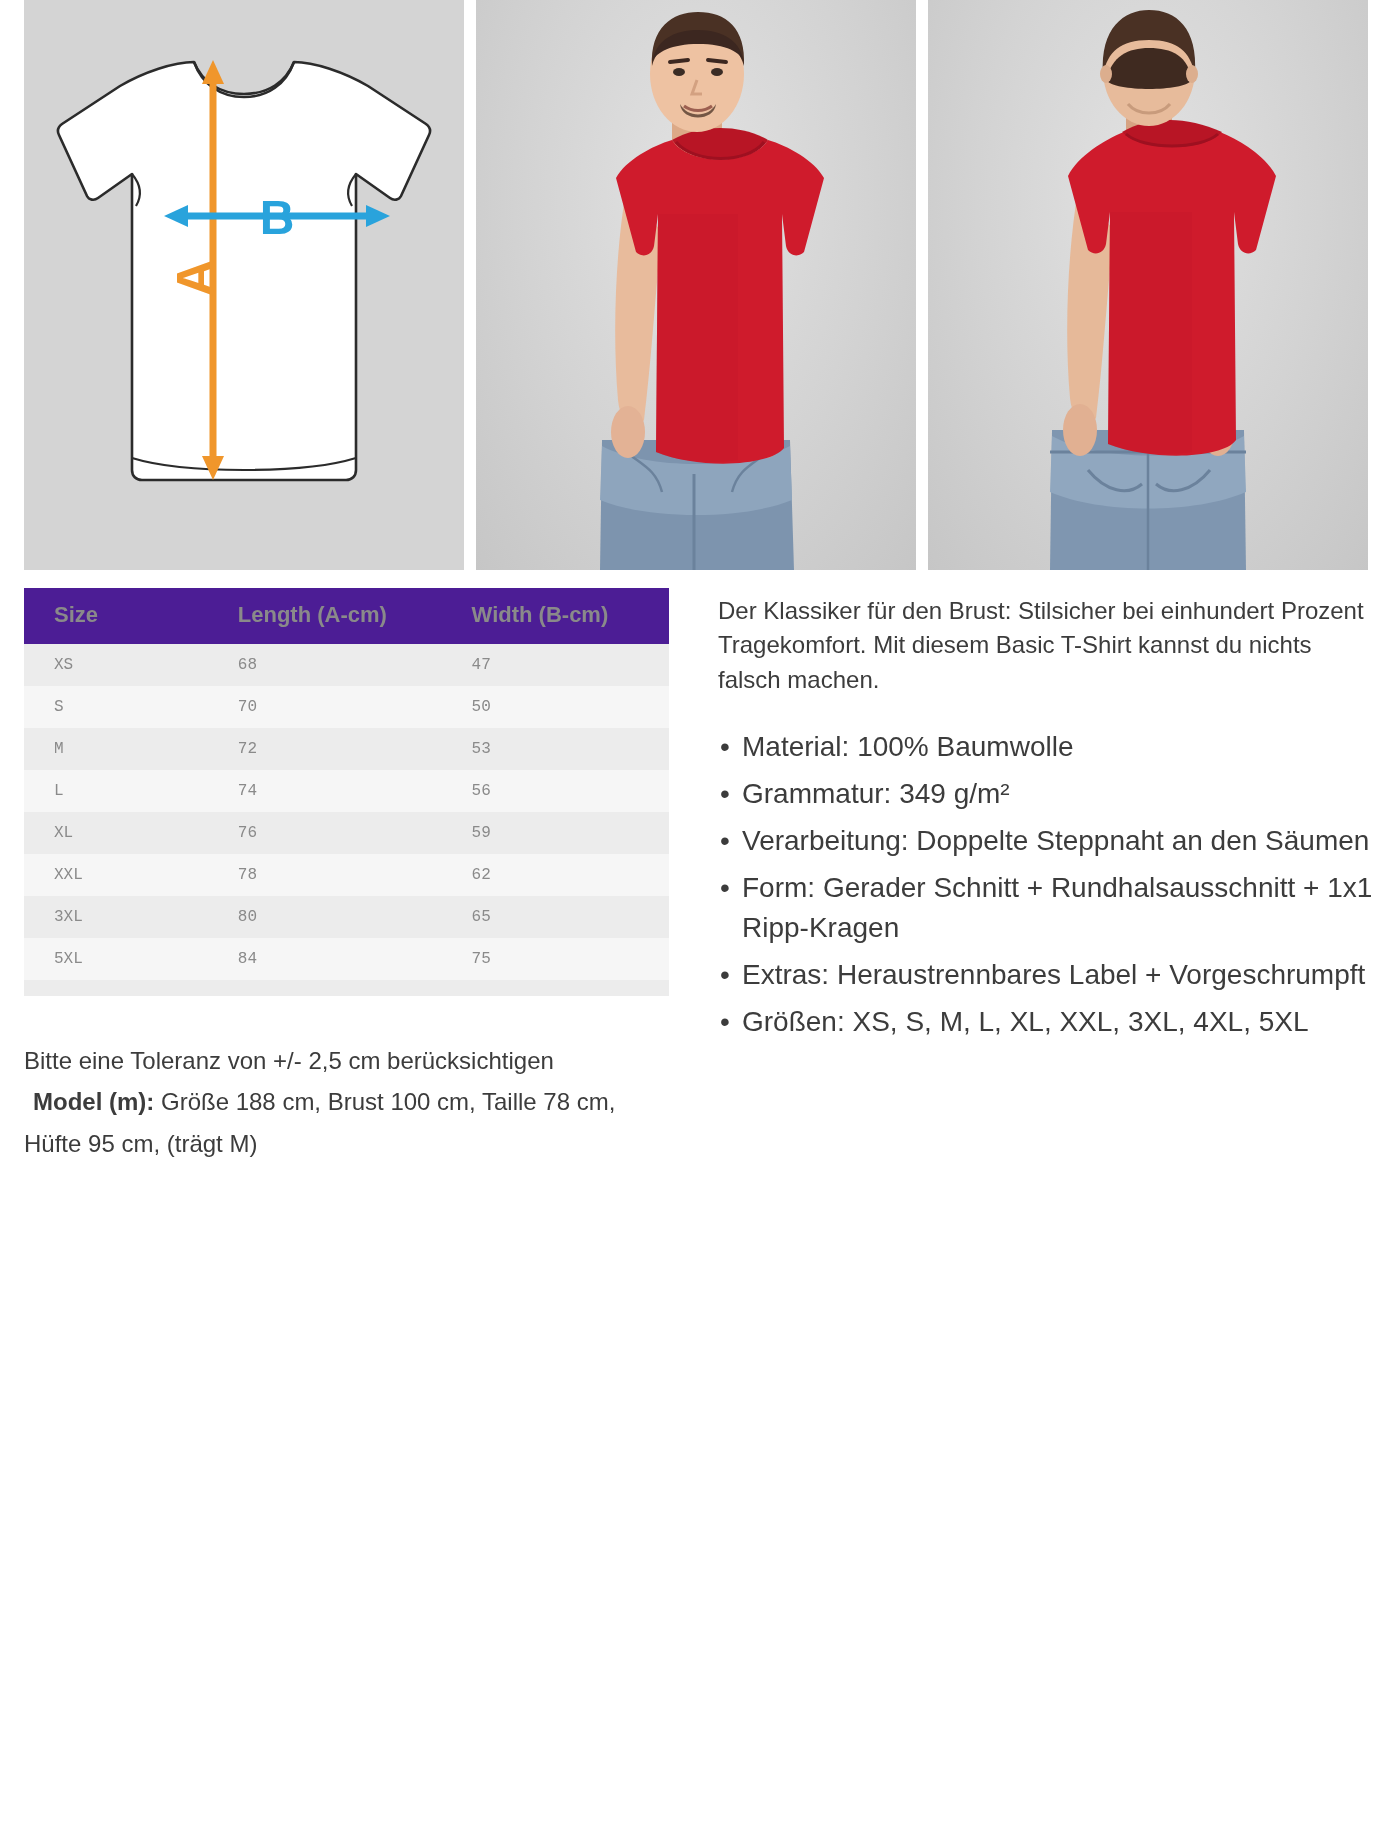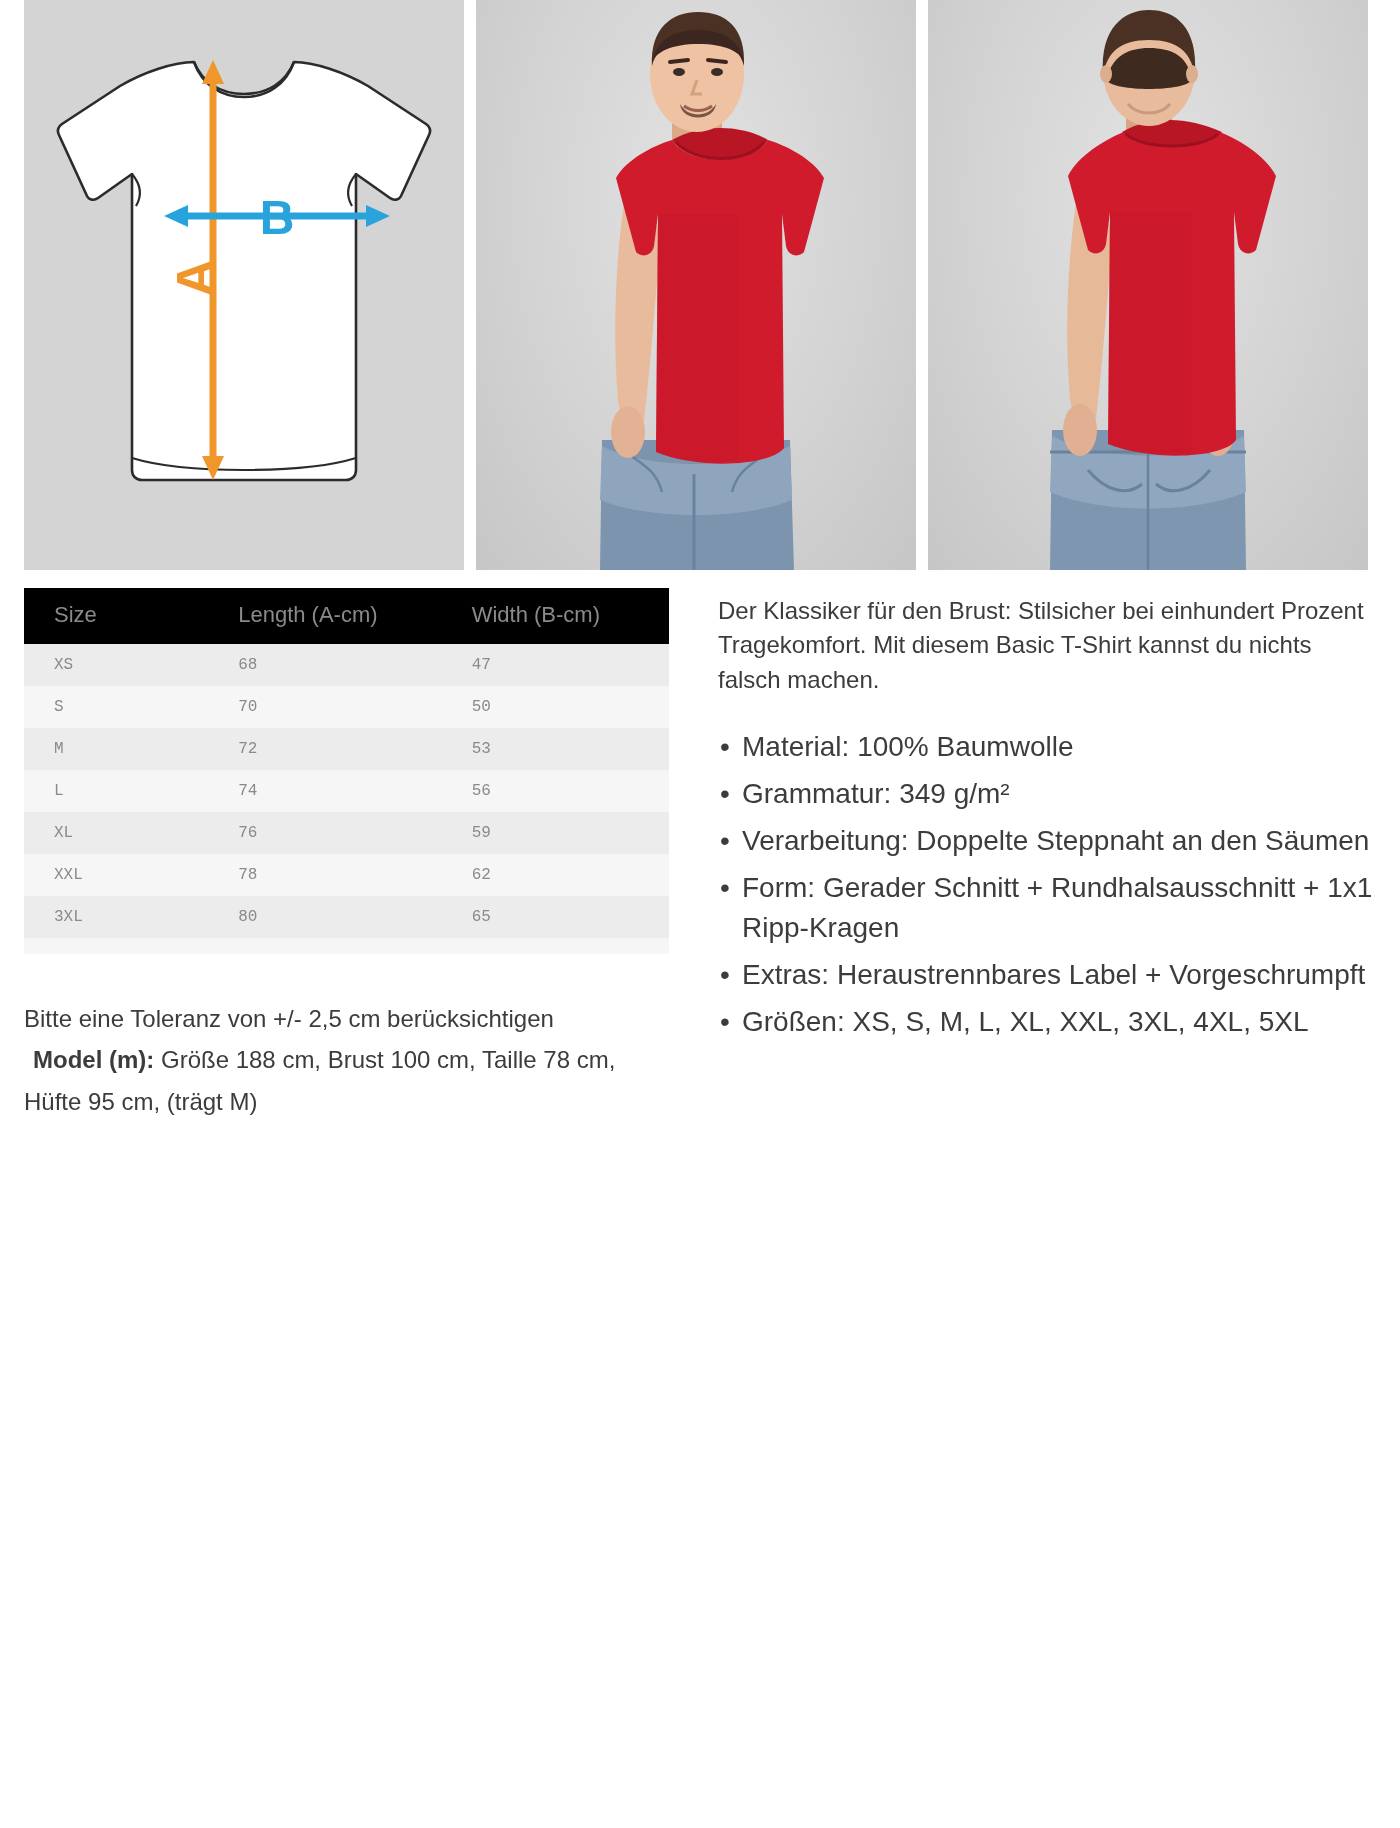--- a/index.html
+++ b/index.html
@@ -63,26 +63,26 @@
   .right-col { flex: 1 1 auto; padding-top: 6px; }
 
   
   table.size-table {
     border-collapse: collapse;
     width: 645px;
     font-size: 22px;
     color: #7b7b7b;
   }
   table.size-table th {
-    font-weight: normal;
+    font-weight: bold;
     text-align: left;
     padding: 14px 0 16px 30px;
     color: #8a8a8a;
     font-size: 22px;
-    background: #000000;
+    background: #4c1d95;
   }
   table.size-table td {
     padding: 12px 0 12px 30px;
     font-size: 16px;
     color: #8a8a8a;
     font-family: Liberation Mono, monospace;
   }
   table.size-table tbody tr:nth-child(odd) { background: #ececec; }
   table.size-table tbody tr:nth-child(even) { background: #f6f6f6; }
   table.size-table tbody tr.filler { height: 16px; }
@@ -277,20 +277,25 @@
         </tr>
         <tr>
           <td>XXL</td>
           <td>78</td>
           <td>62</td>
         </tr>
         <tr>
           <td>3XL</td>
           <td>80</td>
           <td>65</td>
+        </tr>
+        <tr>
+          <td>5XL</td>
+          <td>84</td>
+          <td>75</td>
         </tr>
         <tr class="filler">
           <td></td>
             <td></td>
             <td></td>
         </tr>
       </tbody>
     </table>
 
     <p class="notes">

